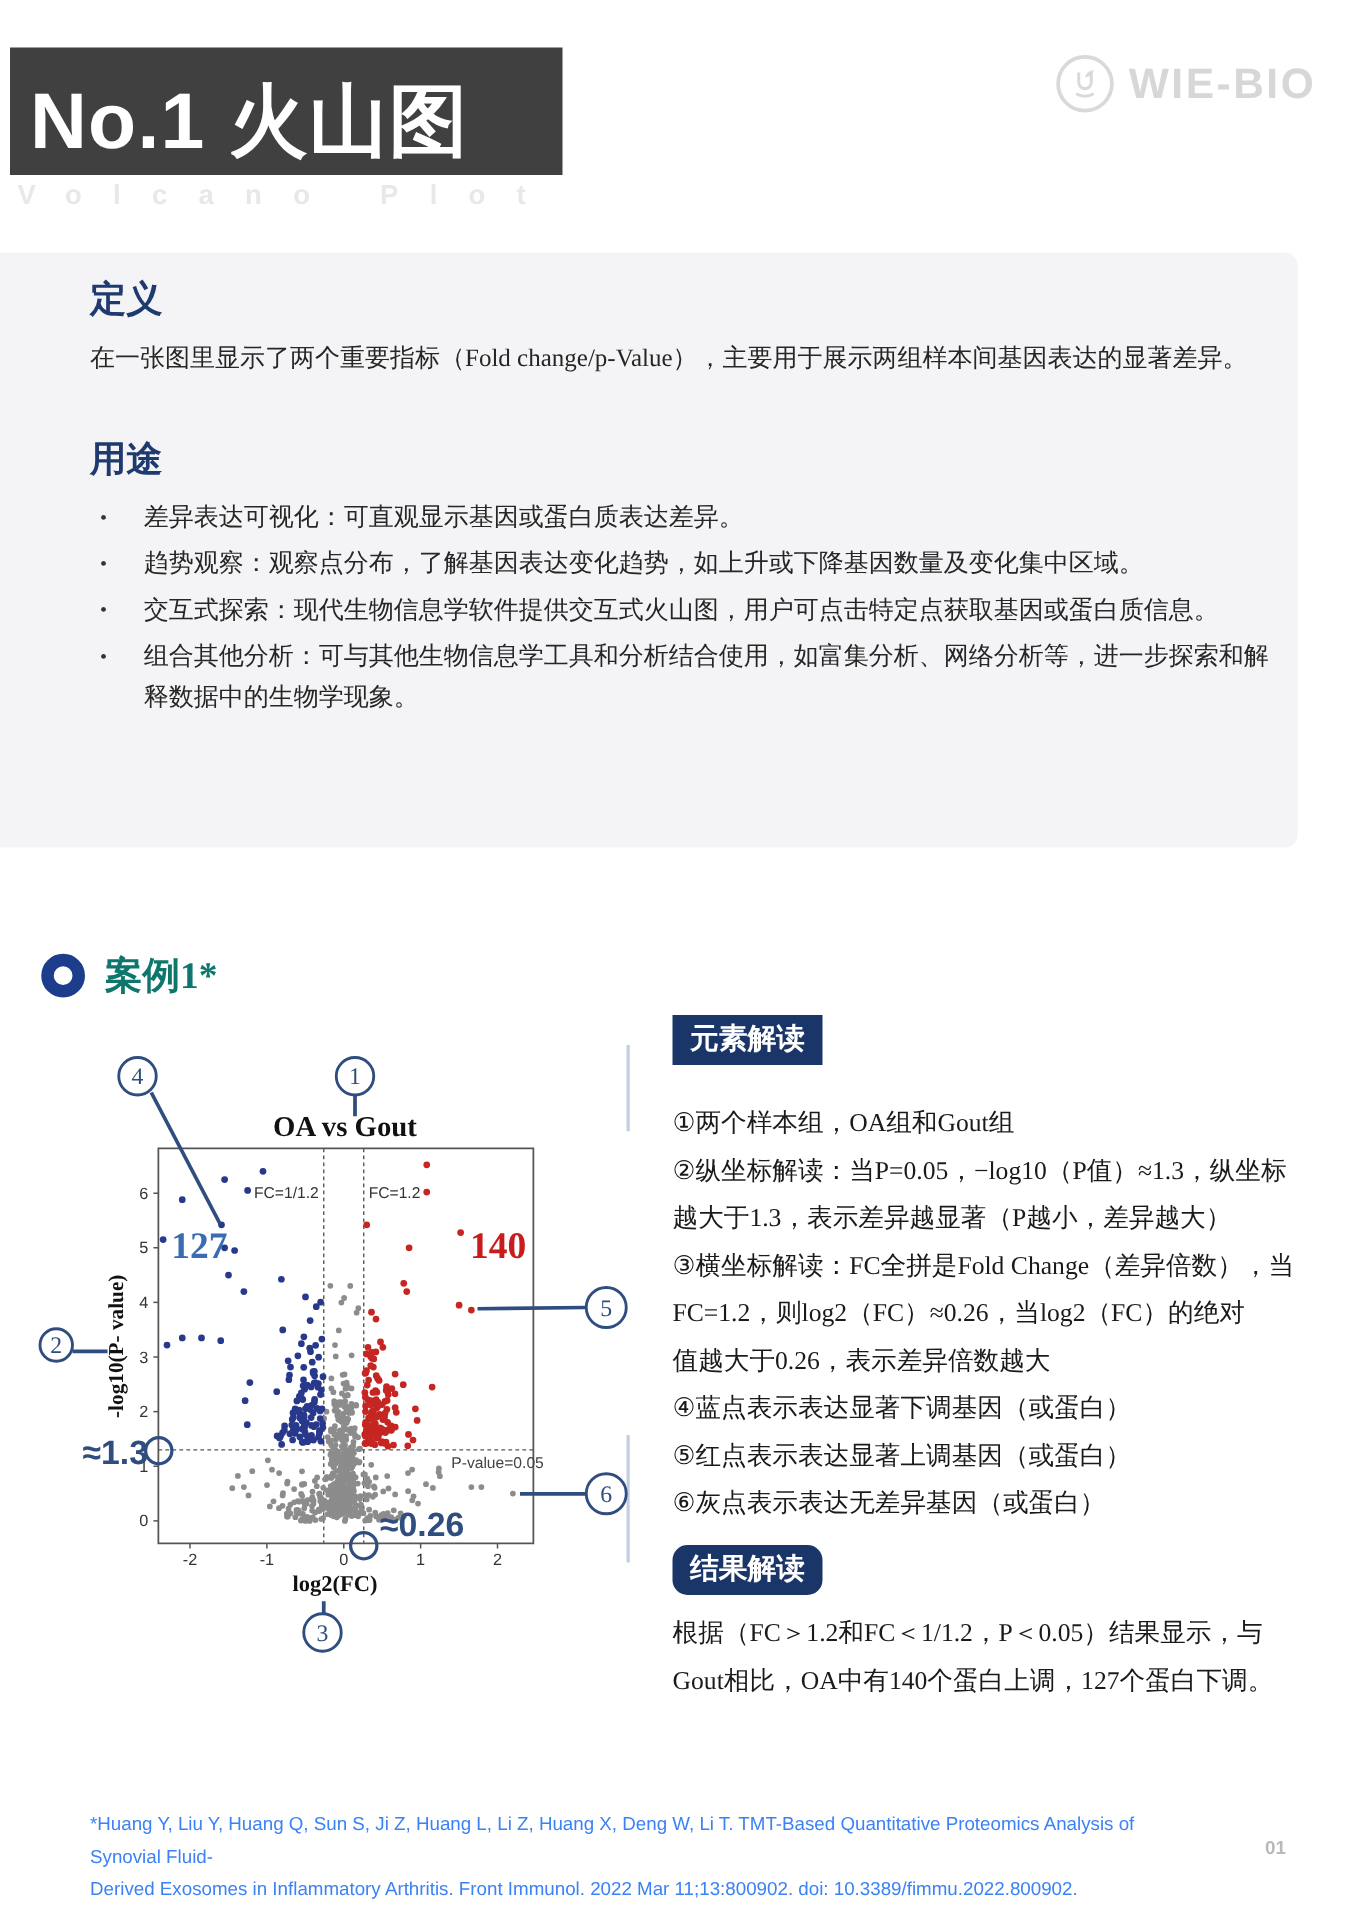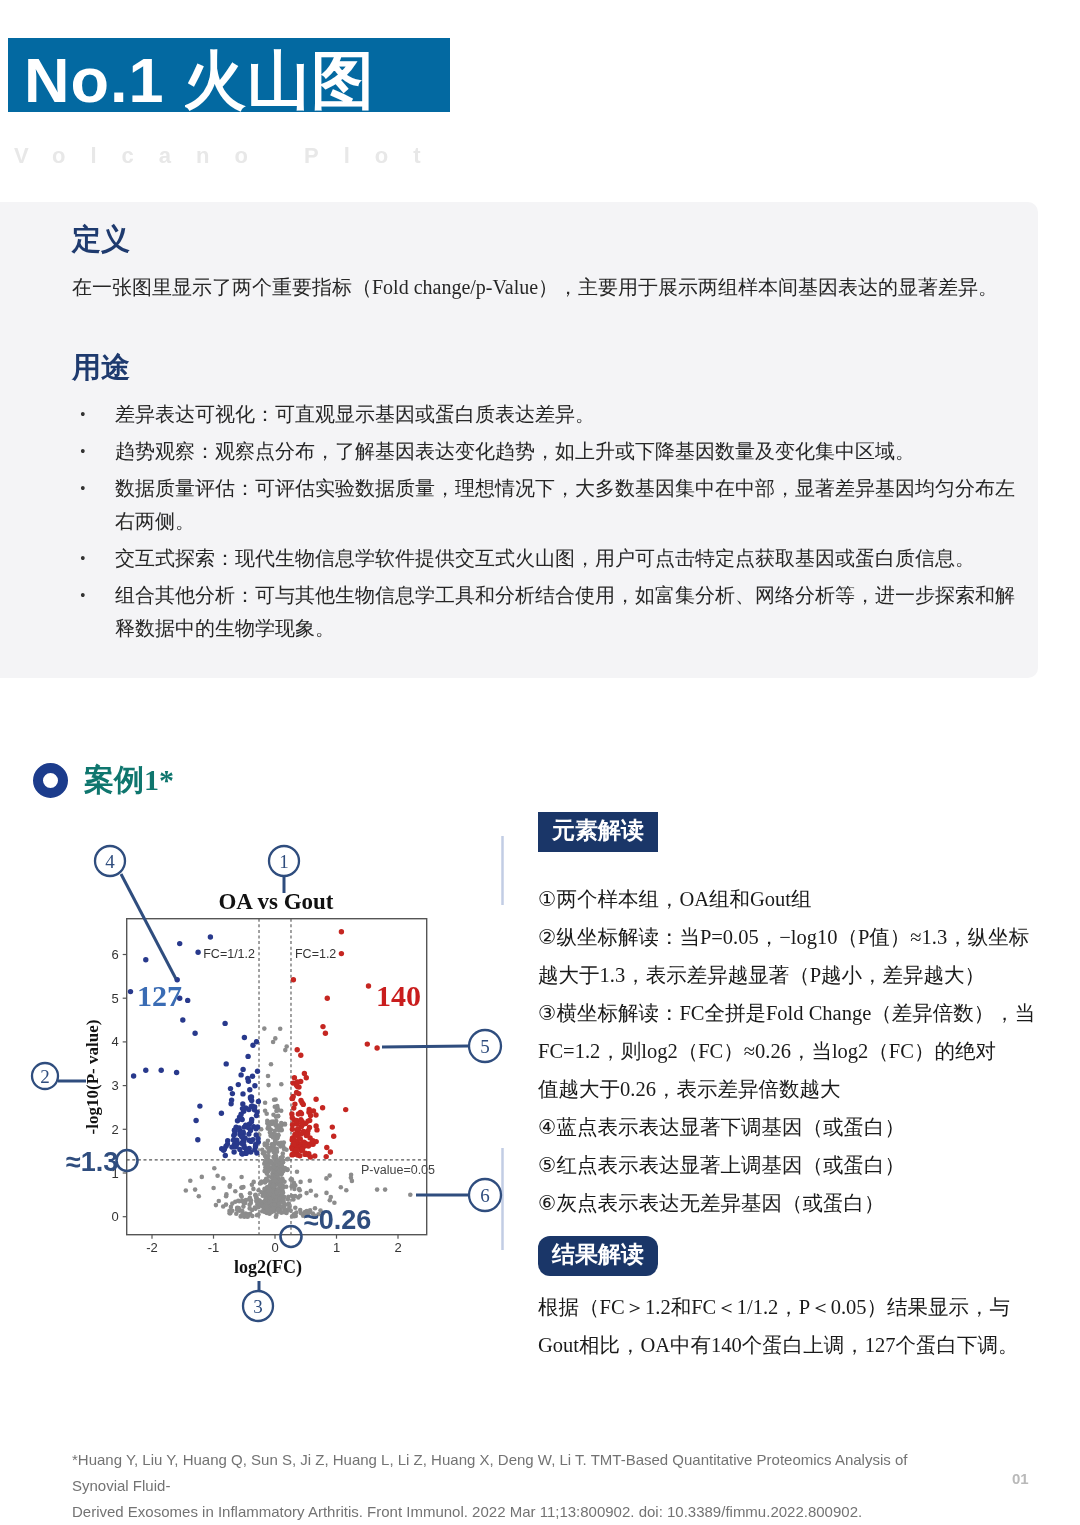--- a/index.html
+++ b/index.html
@@ -1,20 +1,20 @@
 <!DOCTYPE html>
 <html><head>
 <meta charset="utf-8">
 <style>
   html,body{margin:0;padding:0;background:#ffffff;}
   .page{position:relative;width:1080px;height:1525px;background:#fff;overflow:hidden;
         font-family:"Liberation Serif","DejaVu Serif","DejaVu Sans",serif;}
   
-  .title-box{position:absolute;left:8px;top:38px;width:442px;height:74px;background:#0369a1;
-             color:#fff;display:flex;align-items:flex-start;}
+  .title-box{position:absolute;left:8px;top:38px;width:442px;height:102px;background:#404040;
+             color:#fff;display:flex;align-items:flex-end;}
   .title-box span{font-family:"Liberation Sans","DejaVu Sans",sans-serif;font-weight:bold;
                   font-size:63px;letter-spacing:1px;padding-left:16px;white-space:nowrap;}
   .ghost-sub{position:absolute;left:14px;top:143px;font-family:"Liberation Sans","DejaVu Sans",sans-serif;
              font-weight:bold;font-size:22px;letter-spacing:25px;color:#e8e8e8;white-space:nowrap;}
   .logo{position:absolute;left:845px;top:44px;display:flex;align-items:center;gap:12px;color:#d7d7d7;}
   .logo-circle{width:40px;height:40px;border:3px solid #d9d9d9;border-radius:50%;
                display:flex;align-items:center;justify-content:center;}
   .logo-text{font-family:"Liberation Sans","DejaVu Sans",sans-serif;font-weight:bold;
              font-size:34px;letter-spacing:2px;color:#d7d7d7;}
   
@@ -34,42 +34,51 @@
   .tag-box{position:absolute;background:#1a3668;color:#ffffff;font-size:23px;font-weight:bold;
            padding:5px 14px 7px 14px;line-height:28px;text-align:center;}
   .tag-elements{left:538px;top:812px;}
   .tag-results{left:538px;top:1236px;border-radius:12px;}
   .rich-text{position:absolute;left:538px;width:514px;font-size:20.5px;color:#1a1a1a;
              line-height:38px;white-space:pre-line;}
   .elements-text{top:880px;}
   .results-text{top:1288px;}
   
   .footer{position:absolute;left:72px;top:1447px;width:880px;font-family:"Liberation Sans","DejaVu Sans",sans-serif;
-          font-size:15px;color:#737373;line-height:26px;white-space:pre-line;}
+          font-size:15px;color:#3b82f6;line-height:26px;white-space:pre-line;}
   .page-num{position:absolute;left:1012px;top:1470px;font-family:"Liberation Sans","DejaVu Sans",sans-serif;
             font-size:15px;color:#b9b9b9;font-weight:bold;}
 </style>
 </head>
 <body>
 
 <div class="page">
 
   <div class="title-box">
     <span>No.1 火山图</span>
   </div>
   <div class="ghost-sub">Volcano Plot</div>
+  <div class="logo">
+    <span class="logo-circle">
+      <svg width="26" height="26" viewBox="0 0 26 26">
+        <path d="M8 4 v8 a5 5 0 0 0 10 0 v-8" fill="none" stroke="#d9d9d9" stroke-width="2.4"></path>
+        <path d="M13 8 q6 -1 7 -6 q-6 1 -7 6 z" fill="#d9d9d9"></path>
+        <path d="M6 21 q7 4 14 0" fill="none" stroke="#d9d9d9" stroke-width="2.4"></path>
+      </svg>
+    </span>
+    <span class="logo-text">WIE-BIO</span>
+  </div>
 
   <div class="panel"></div>
   <div class="sec-heading" style="left:72px;top:220px;text-align:center;">定义</div>
   <div class="def-body">在一张图里显示了两个重要指标（Fold change/p-Value），主要用于展示两组样本间基因表达的显著差异。</div>
   <div class="sec-heading" style="left:72px;top:348px;">用途</div>
   <ul class="usage-list">
       <li>差异表达可视化：可直观显示基因或蛋白质表达差异。</li>
       <li>趋势观察：观察点分布，了解基因表达变化趋势，如上升或下降基因数量及变化集中区域。</li>
-      <li>数据质量评估：可评估实验数据质量，理想情况下，大多数基因集中在中部，显著差异基因均匀分布左右两侧。</li>
       <li>交互式探索：现代生物信息学软件提供交互式火山图，用户可点击特定点获取基因或蛋白质信息。</li>
       <li>组合其他分析：可与其他生物信息学工具和分析结合使用，如富集分析、网络分析等，进一步探索和解释数据中的生物学现象。</li>
     </ul>
 
   <div class="case-donut"></div>
   <div class="case-title">案例1*</div>
 
   <svg class="volcano" viewBox="0 0 520 500">
       <line x1="482.5" y1="3" x2="482.5" y2="72" stroke="#c2cde4" stroke-width="2.5"></line>
       <line x1="482.5" y1="315" x2="482.5" y2="417" stroke="#c2cde4" stroke-width="2.5"></line>

